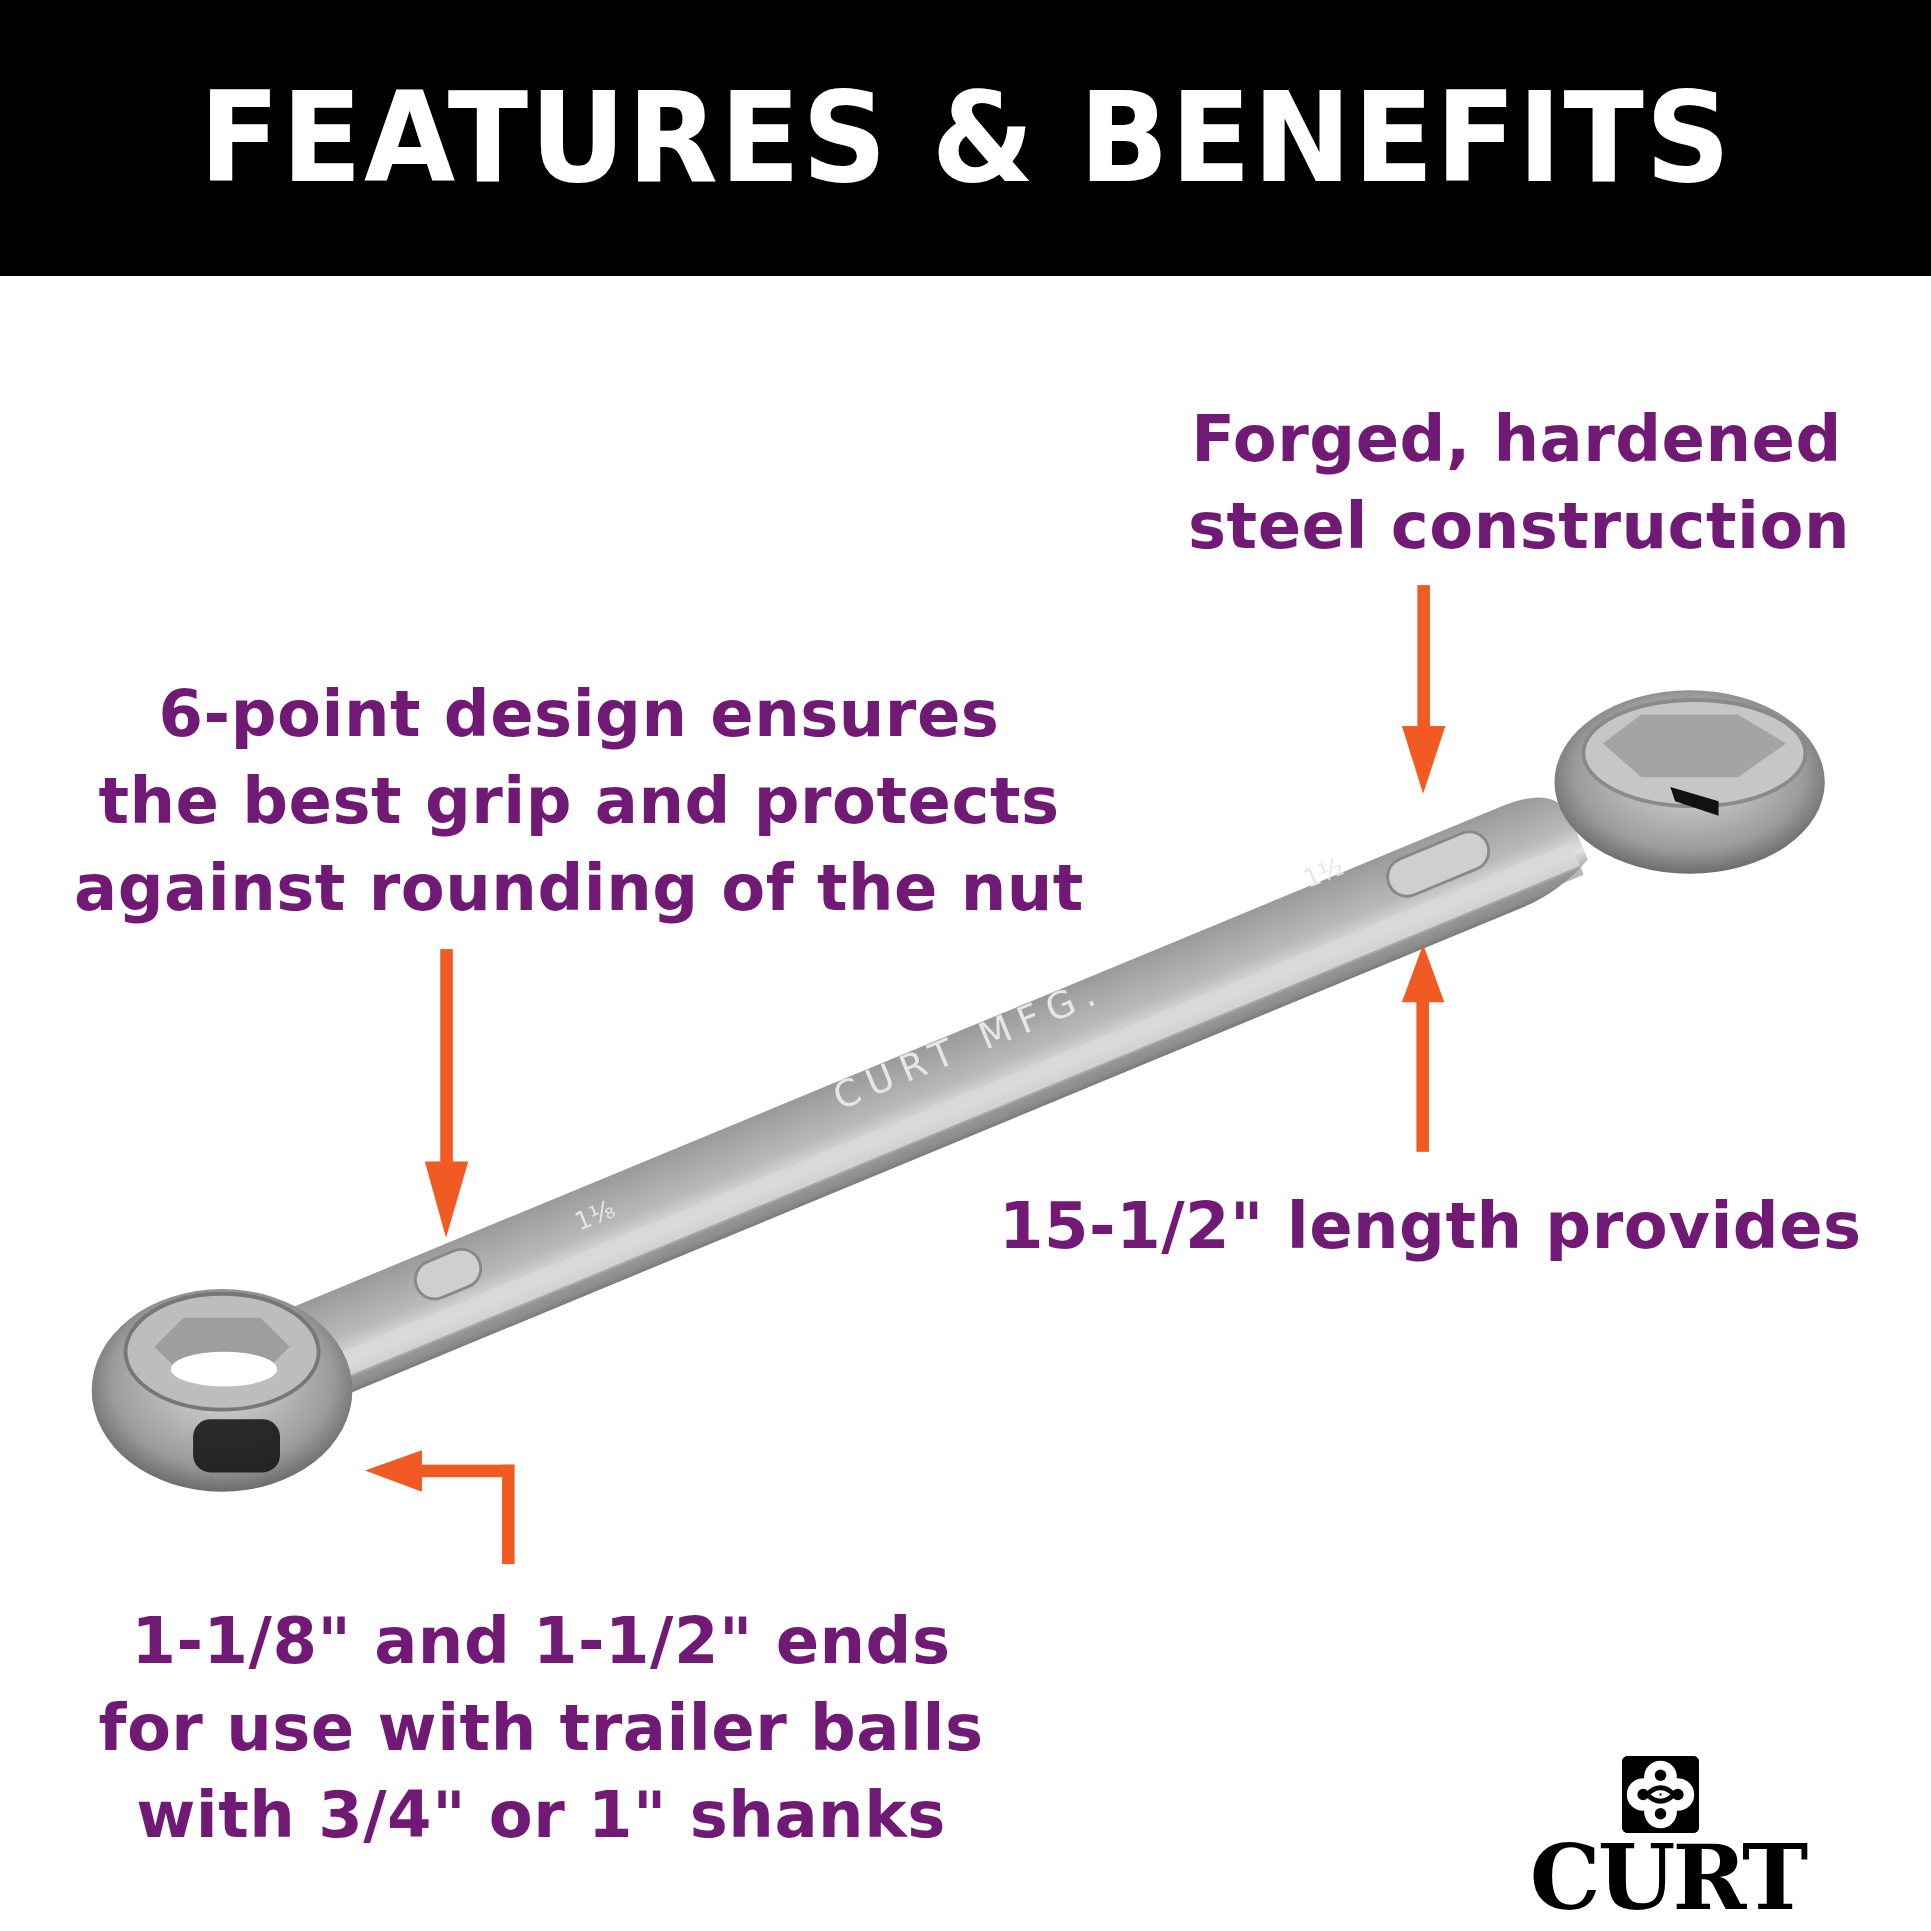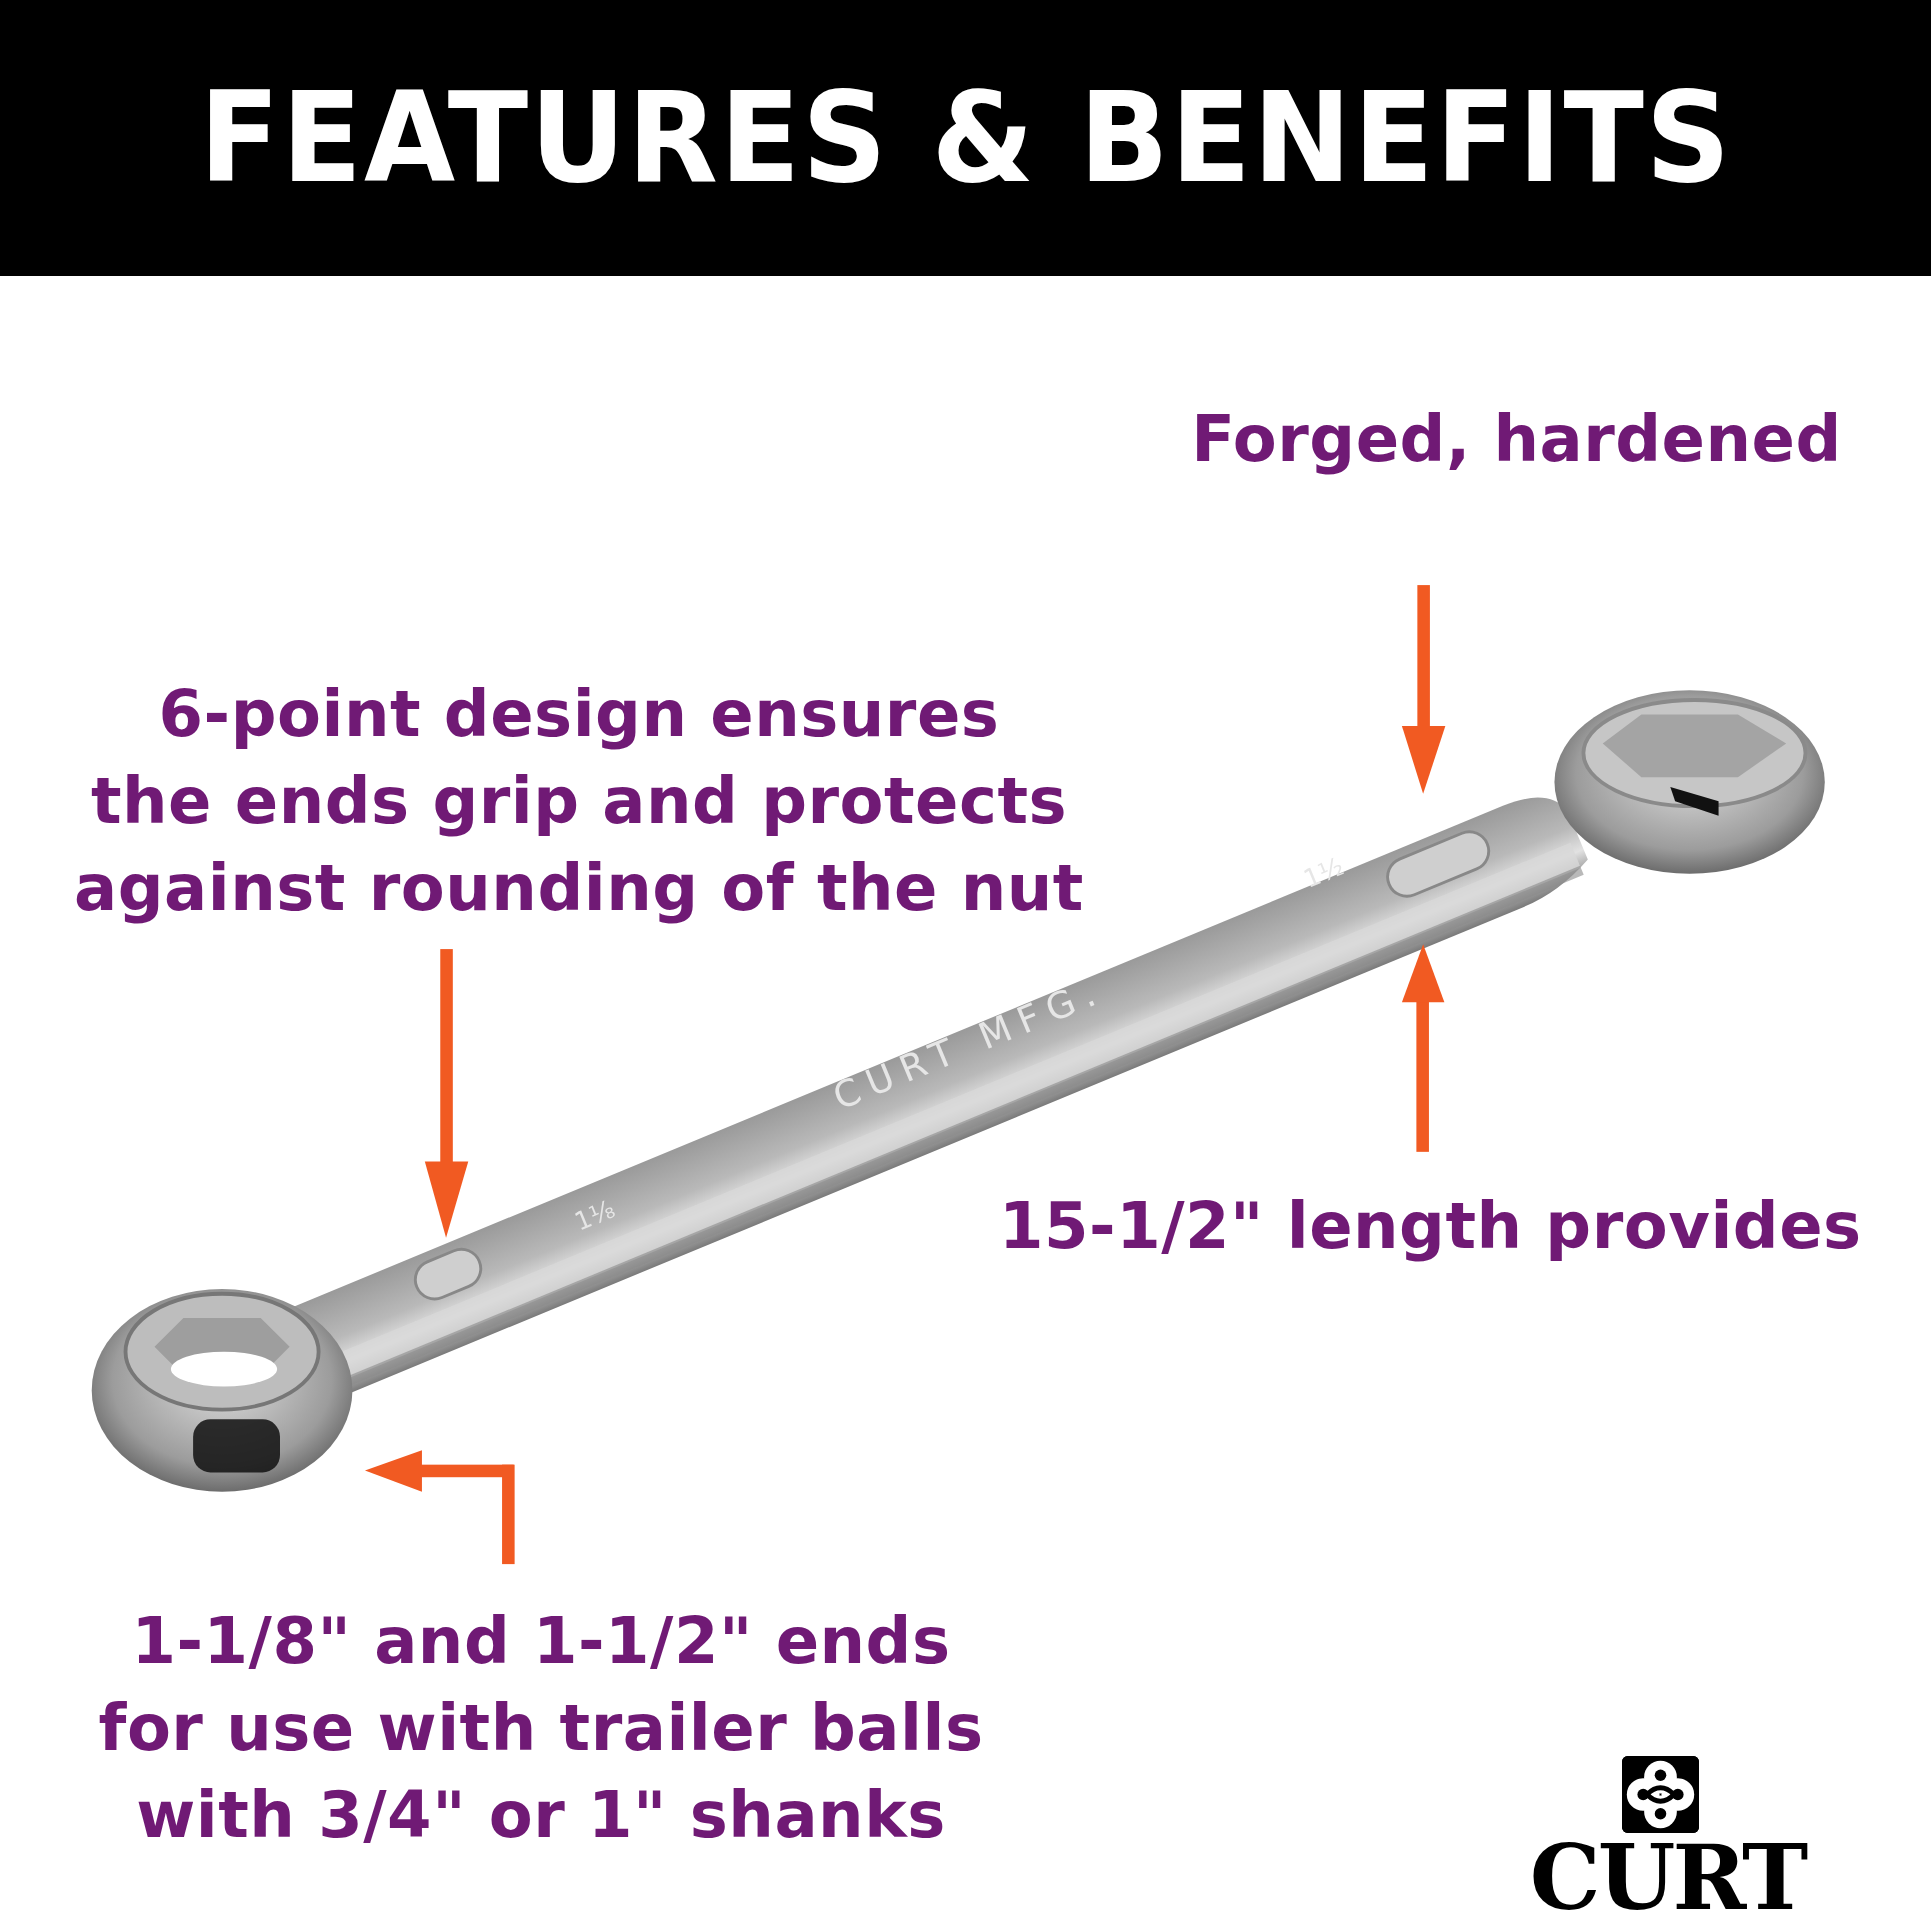--- a/index.html
+++ b/index.html
@@ -81,25 +81,26 @@
   </g>
   <g fill="#F15A22">
     <polygon points="378,1523 437,1502 437,1545"></polygon>
     <rect x="436" y="1517" width="96" height="13"></rect>
     <rect x="520" y="1517" width="13" height="103"></rect>
   </g>
 </svg>
 
 <div class="callout" id="c-forged">
   <div>Forged, hardened</div>
+  <div>steel construction</div>
 </div>
 
 <div class="callout" id="c-sixpoint">
   <div>6-point design ensures</div>
-  <div>the ends grip and protects</div>
+  <div>the best grip and protects</div>
   <div>against rounding of the nut</div>
 </div>
 
 <div class="callout" id="c-length">
   <div>15-1/2" length provides</div>
 </div>
 
 <div class="callout" id="c-ends">
   <div>1-1/8" and 1-1/2" ends</div>
   <div>for use with trailer balls</div>

